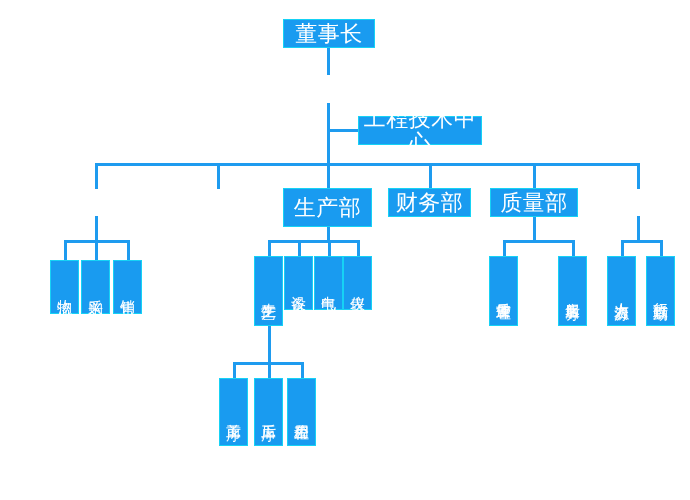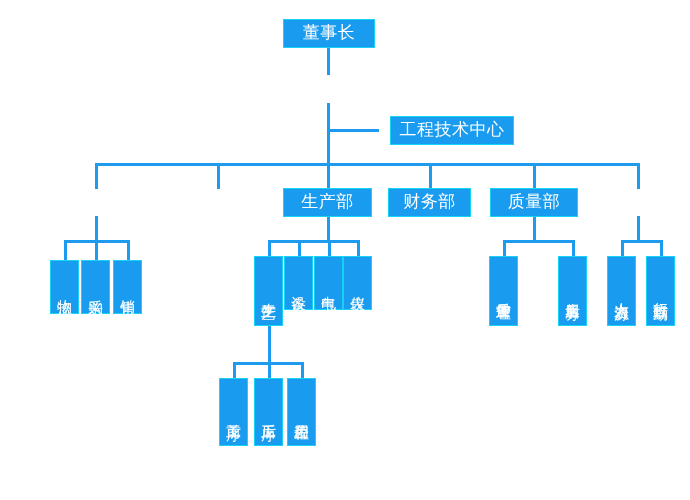--- a/index.html
+++ b/index.html
@@ -26,21 +26,21 @@
     display: flex;
     align-items: center;
     justify-content: center;
     text-align: center;
     line-height: 1.08;
     letter-spacing: 0.5px;
     font-weight: 400;
     user-select: none;
   }
   .node.h {
-    font-size: 17px;
+    font-size: 22px;
   }
   .node.v {
     writing-mode: vertical-rl;
     text-orientation: upright;
     font-size: 15px;
     letter-spacing: 1px;
     padding-top: 3px;
   }
   .line {
     position: absolute;
@@ -94,23 +94,23 @@
   <div class="line vert" style="left:572px; top:240px; height:17px;"></div>
 
   <div class="line vert" style="left:637px; top:216px; height:26px;"></div>
   <div class="line horiz" style="left:621px; top:240px; width:42px;"></div>
   <div class="line vert" style="left:621px; top:240px; height:17px;"></div>
   <div class="line vert" style="left:660px; top:240px; height:17px;"></div>
 
   <div class="node h" style="left:283px; top:19px; width:92px; height:29px;">董事长</div>
 
 
-  <div class="node h" style="left:390px; top:116px; width:124px; height:29px;">工程技术中心</div>
+  <div class="node h" style="left:358px; top:116px; width:124px; height:29px;">工程技术中心</div>
 
-  <div class="node h" style="left:283px; top:188px; width:89px; height:29px;">生产部</div>
+  <div class="node h" style="left:283px; top:188px; width:89px; height:39px;">生产部</div>
   <div class="node h" style="left:490px; top:188px; width:88px; height:29px;">质量部</div>
   <div class="node h" style="left:388px; top:188px; width:83px; height:29px;">财务部</div>
 
   <div class="node v" style="left:50px;  top:260px; width:29px; height:54px;">物流</div>
   <div class="node v" style="left:81px;  top:260px; width:29px; height:54px;">采购</div>
   <div class="node v" style="left:113px; top:260px; width:29px; height:54px;">销售</div>
 
   <div class="node v" style="left:254px; top:256px; width:29px; height:70px;">生产工艺</div>
   <div class="node v" style="left:284px; top:256px; width:29px; height:54px;">设备</div>
   <div class="node v" style="left:314px; top:256px; width:29px; height:54px;">电气</div>

